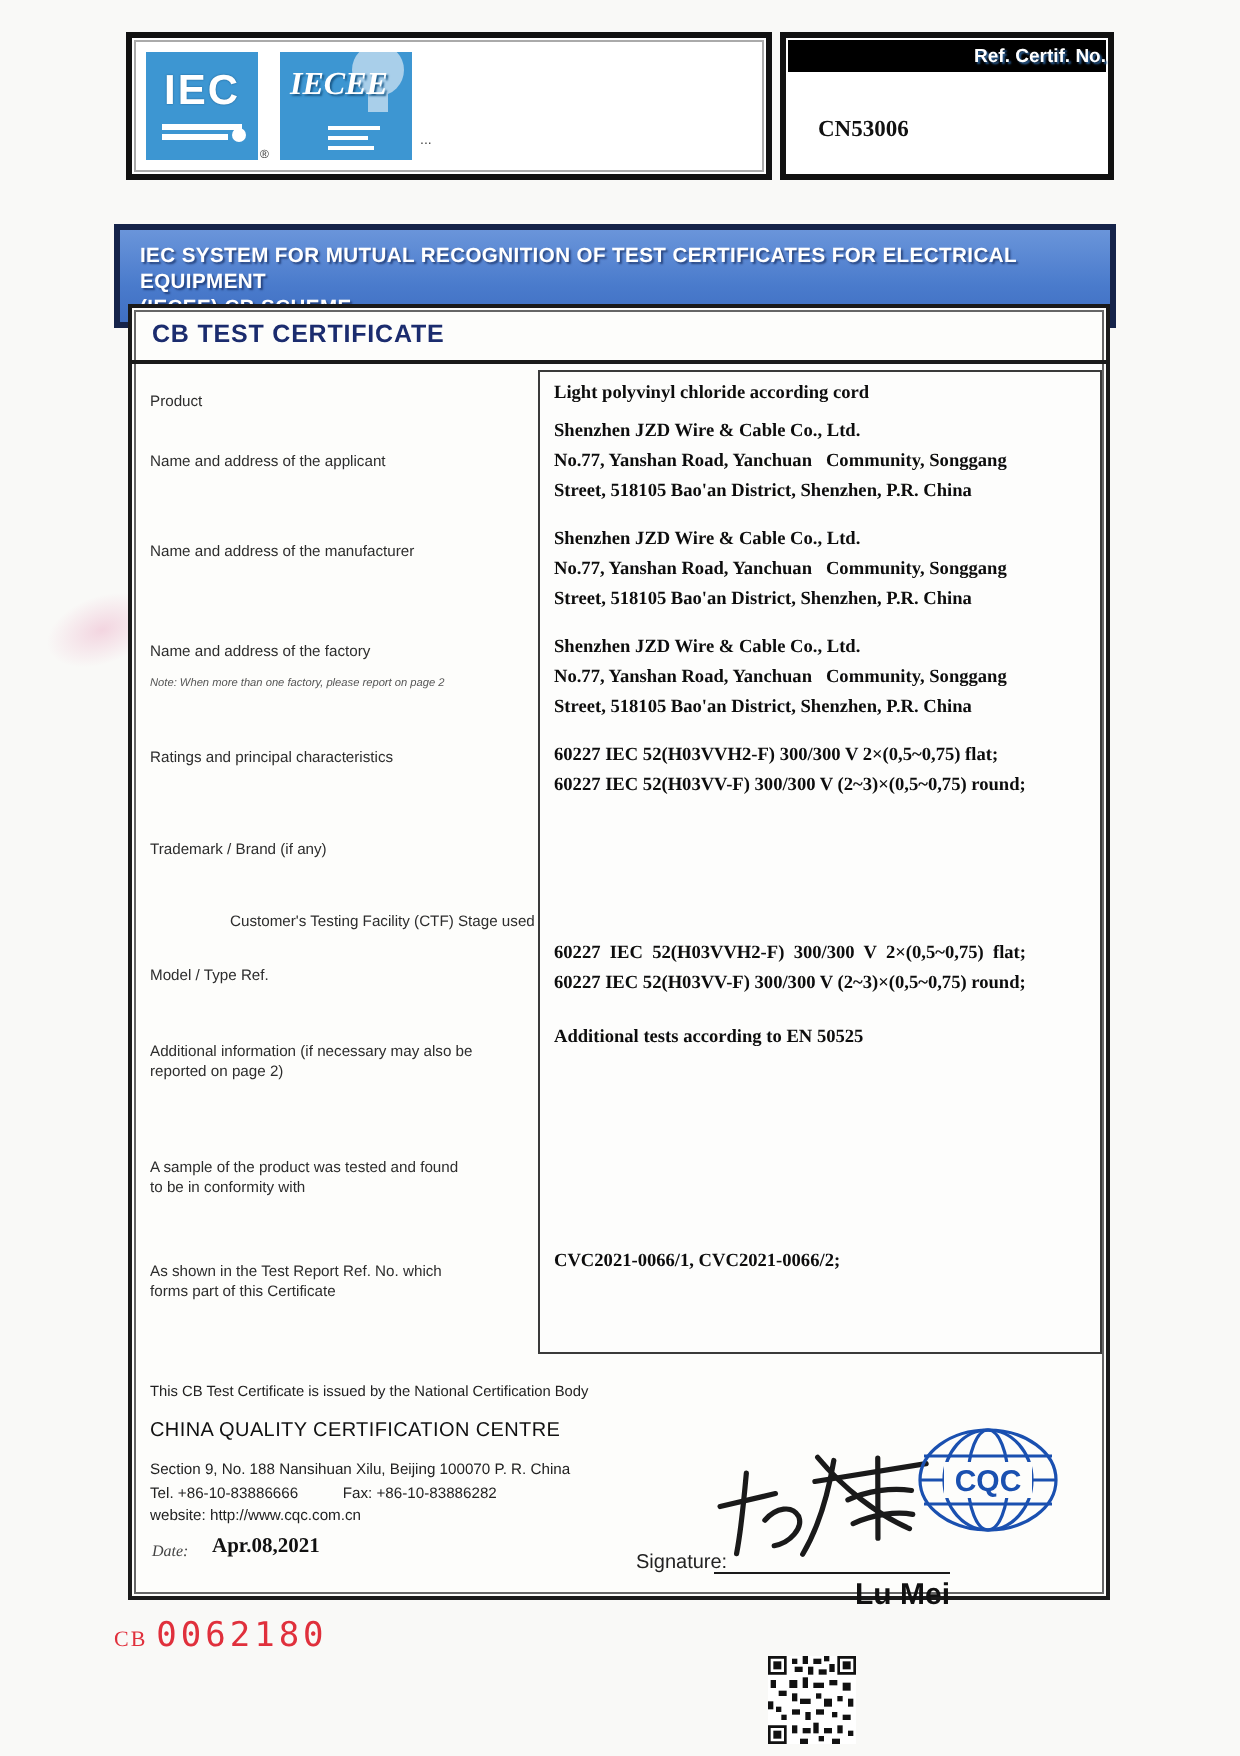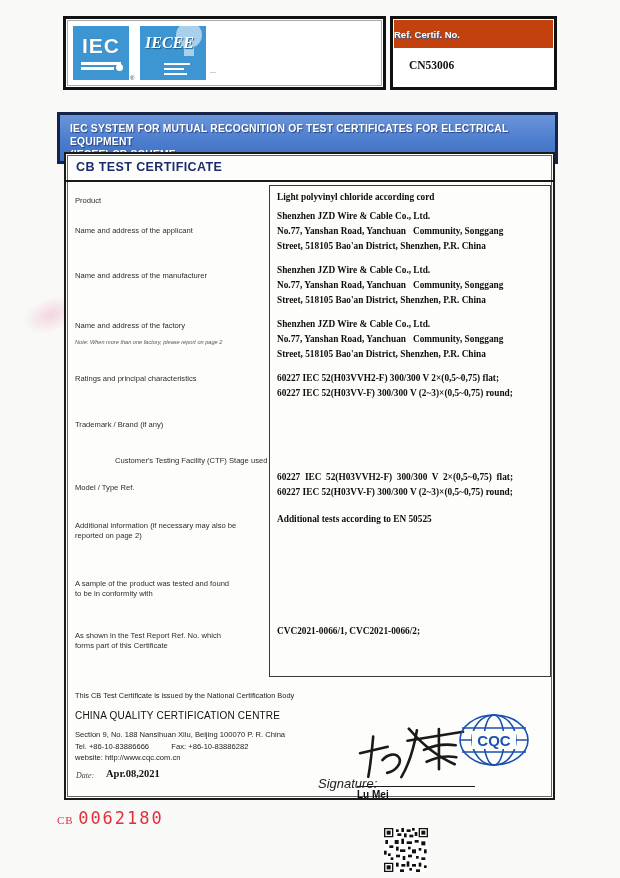--- a/index.html
+++ b/index.html
@@ -20,22 +20,22 @@
   .reg-mark{position:absolute;left:64px;top:56px;font-size:6px;color:#333;}
   .iecee-sq{position:absolute;left:74px;top:7px;width:66px;height:54px;background:#3d96d2;overflow:hidden;}
   .bulb{position:absolute;right:4px;top:-4px;width:26px;height:26px;border-radius:50%;background:#bcd9ee;opacity:.85;}
   .bulb-base{position:absolute;right:12px;top:20px;width:10px;height:10px;background:#bcd9ee;opacity:.85;}
   .iecee-txt{position:absolute;left:5px;top:8px;color:#fff;font-weight:bold;font-style:italic;
              font-family:"Liberation Serif",serif;font-size:16px;text-shadow:1px 1px 1px #1b5c8c;}
   .iecee-bars div{height:2.5px;background:#fff;margin-top:2.5px;}
   .iecee-bars{position:absolute;left:24px;top:34px;width:26px;}
   .logo-dots{position:absolute;left:144px;top:48px;font-size:7px;color:#444;}
   .ref-box{position:absolute;left:390px;top:16px;width:167px;height:74px;border:3px solid #111;background:#fff;}
-  .ref-bar{position:absolute;left:1px;right:1px;top:1px;height:28px;background:#c2410c;
-           display:flex;align-items:center;justify-content:flex-start;}
+  .ref-bar{position:absolute;left:1px;right:1px;top:1px;height:16px;background:#000000;
+           display:flex;align-items:center;justify-content:flex-end;}
   .ref-bar span{color:#fff;font-weight:bold;font-size:9.5px;text-shadow:1px 1px 1px #2a5f96;}
   .ref-val{position:absolute;left:16px;right:0;top:40px;text-align:left;
            font-family:"Liberation Serif",serif;font-weight:600;font-size:11.5px;color:#111;}
   
   .banner{position:absolute;left:57px;top:112px;width:501px;height:52px;border:3px solid #16244a;
           background:linear-gradient(180deg,#6a95da 0%,#4a7bcc 60%,#3f6fc2 100%);
           padding:7px 10px;}
   .banner div{color:#fff;font-weight:bold;font-size:10.3px;line-height:13px;
               text-shadow:1px 1px 1px rgba(15,35,85,.65);letter-spacing:.2px;}
   
@@ -52,24 +52,24 @@
   .val{position:absolute;left:7px;width:270px;font-family:"Liberation Serif",serif;
        font-weight:bold;font-size:9.3px;line-height:15px;color:#0d0d0d;white-space:pre-wrap;}
   
   .issued{position:absolute;left:9px;top:537px;font-size:7.4px;color:#222;}
   .ncb{position:absolute;left:9px;top:556px;font-weight:normal;font-size:10px;color:#111;letter-spacing:.2px;}
   .addr{position:absolute;left:9px;font-size:7.6px;color:#222;}
   .date-lbl{position:absolute;left:10px;top:617px;font-family:"Liberation Serif",serif;
             font-style:italic;font-size:8px;color:#444;}
   .date-val{position:absolute;left:40px;top:614px;font-family:"Liberation Serif",serif;
             font-weight:bold;font-size:10.5px;color:#111;}
-  .sig-lbl{position:absolute;left:252px;top:622px;font-size:13px;color:#222;font-style:italic;}
+  .sig-lbl{position:absolute;left:252px;top:622px;font-size:10px;color:#222;}
   .sig-line{position:absolute;left:291px;top:632px;width:118px;border-top:1.5px solid #1a1a1a;}
-  .sig-name{position:absolute;left:291px;top:635px;width:118px;text-align:left;
-            font-weight:bold;font-size:10px;color:#111;}
+  .sig-name{position:absolute;left:291px;top:635px;width:118px;text-align:right;
+            font-weight:bold;font-size:15px;color:#111;}
   .sig-hand{position:absolute;left:286px;top:566px;transform:rotate(-3deg);}
   .cqc{position:absolute;left:390px;top:556px;}
   
   .cbnum{position:absolute;left:57px;top:808px;color:#e0303c;}
   .cb-pre{font-family:"Liberation Serif",serif;font-size:11px;letter-spacing:1px;}
   .cb-no{font-family:"DejaVu Sans Mono",monospace;font-size:17px;letter-spacing:2px;}
   .qr{position:absolute;left:384px;top:828px;}
   .scan-note{position:absolute;left:436px;top:838px;font-size:16.5px;color:#1c1c1c;
              font-family:"Liberation Serif",serif;letter-spacing:2px;}
   .smudge{position:absolute;left:22px;top:298px;width:58px;height:34px;border-radius:50%;

